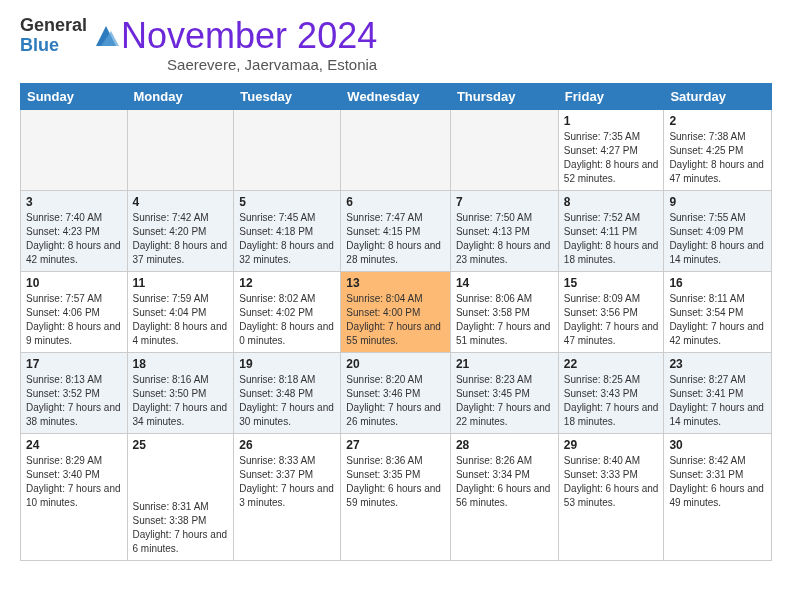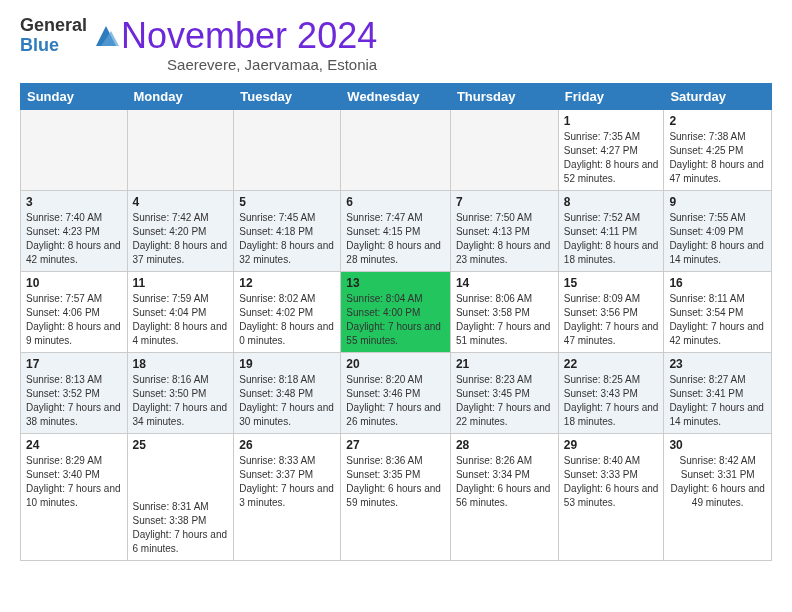--- a/index.html
+++ b/index.html
@@ -207,21 +207,21 @@
             <div class="day-info" style="white-space: pre-line;">Sunrise: 7:59 AM
 Sunset: 4:04 PM
 Daylight: 8 hours and 4 minutes.</div>
           </td>
           <td style="background: rgb(255, 255, 255);">
             <div class="day-num">12</div>
             <div class="day-info" style="white-space: pre-line;">Sunrise: 8:02 AM
 Sunset: 4:02 PM
 Daylight: 8 hours and 0 minutes.</div>
           </td>
-          <td style="background: #22c55e;">
+          <td style="background: #fdba74;">
             <div class="day-num">13</div>
             <div class="day-info" style="white-space: pre-line;">Sunrise: 8:04 AM
 Sunset: 4:00 PM
 Daylight: 7 hours and 55 minutes.</div>
           </td>
           <td style="background: rgb(255, 255, 255);">
             <div class="day-num">14</div>
             <div class="day-info" style="white-space: pre-line;">Sunrise: 8:06 AM
 Sunset: 3:58 PM
 Daylight: 7 hours and 51 minutes.</div>
@@ -315,20 +315,20 @@
 Daylight: 6 hours and 56 minutes.</div>
           </td>
           <td style="background: rgb(255, 255, 255);">
             <div class="day-num">29</div>
             <div class="day-info" style="white-space: pre-line;">Sunrise: 8:40 AM
 Sunset: 3:33 PM
 Daylight: 6 hours and 53 minutes.</div>
           </td>
           <td style="background: rgb(255, 255, 255);">
             <div class="day-num">30</div>
-            <div class="day-info" style="white-space: pre-line; text-align: center;">Sunrise: 8:42 AM
+            <div class="day-info" style="white-space: pre-line;">Sunrise: 8:42 AM
 Sunset: 3:31 PM
 Daylight: 6 hours and 49 minutes.</div>
           </td>
         </tr>
       </tbody>
   </table>
 </div>
 
 </body></html>

